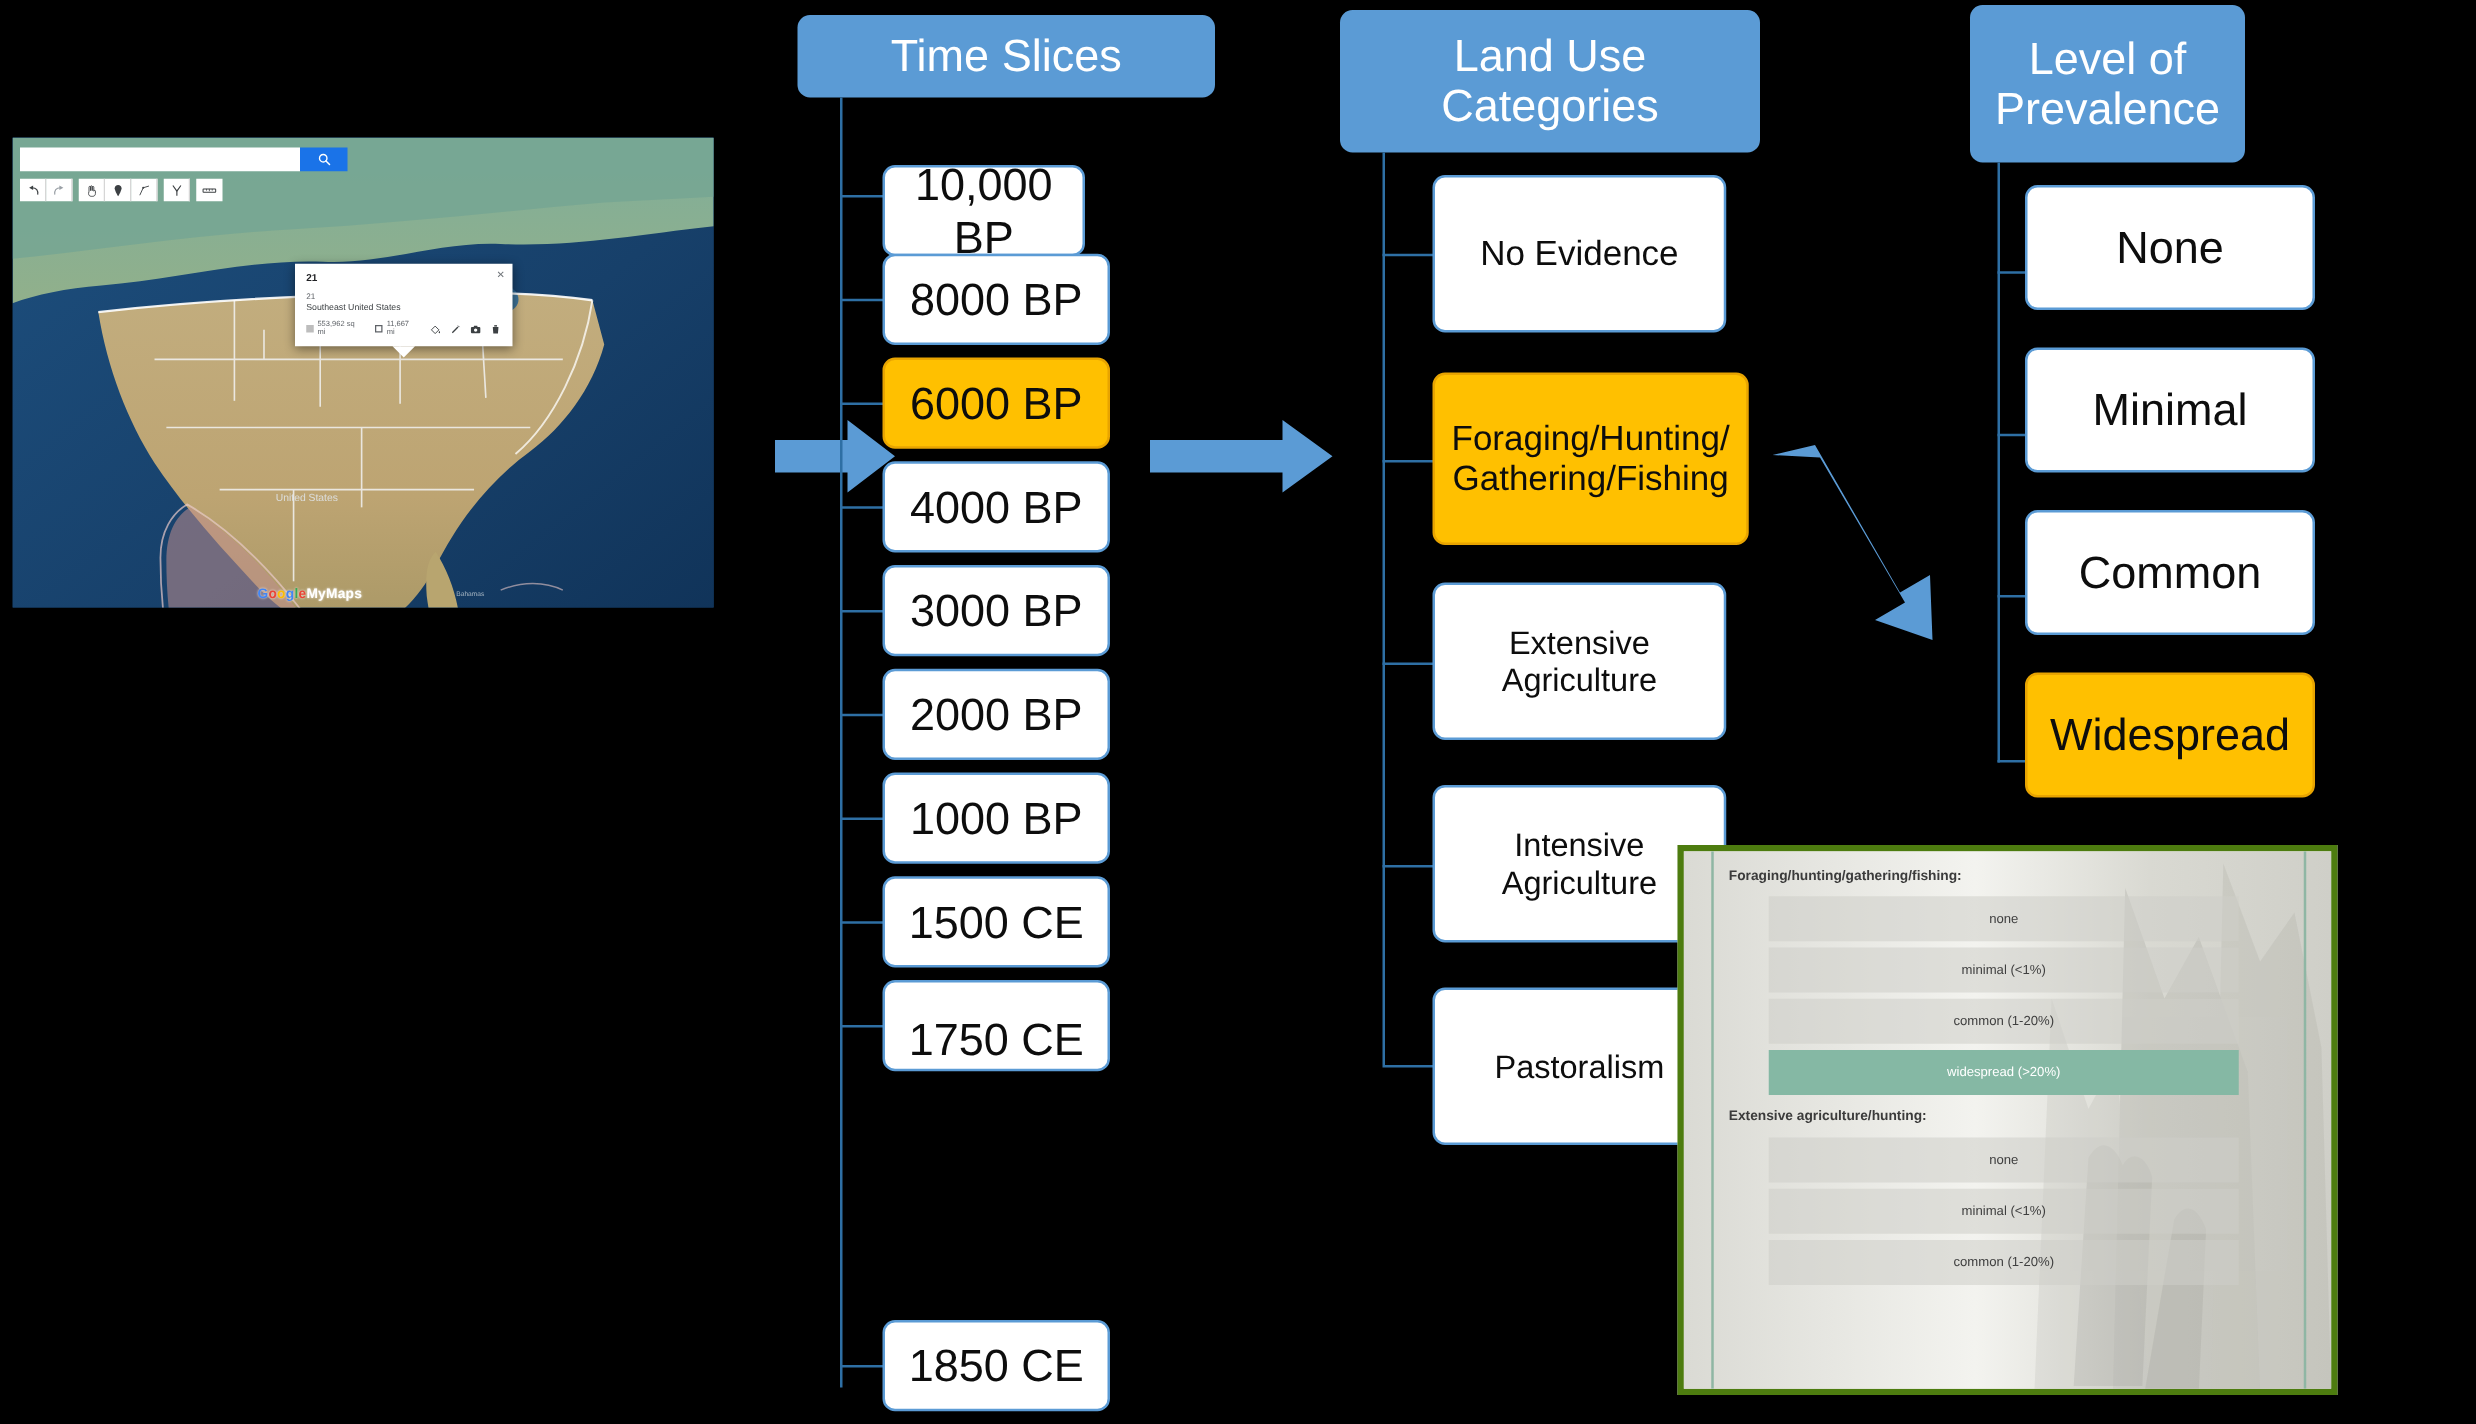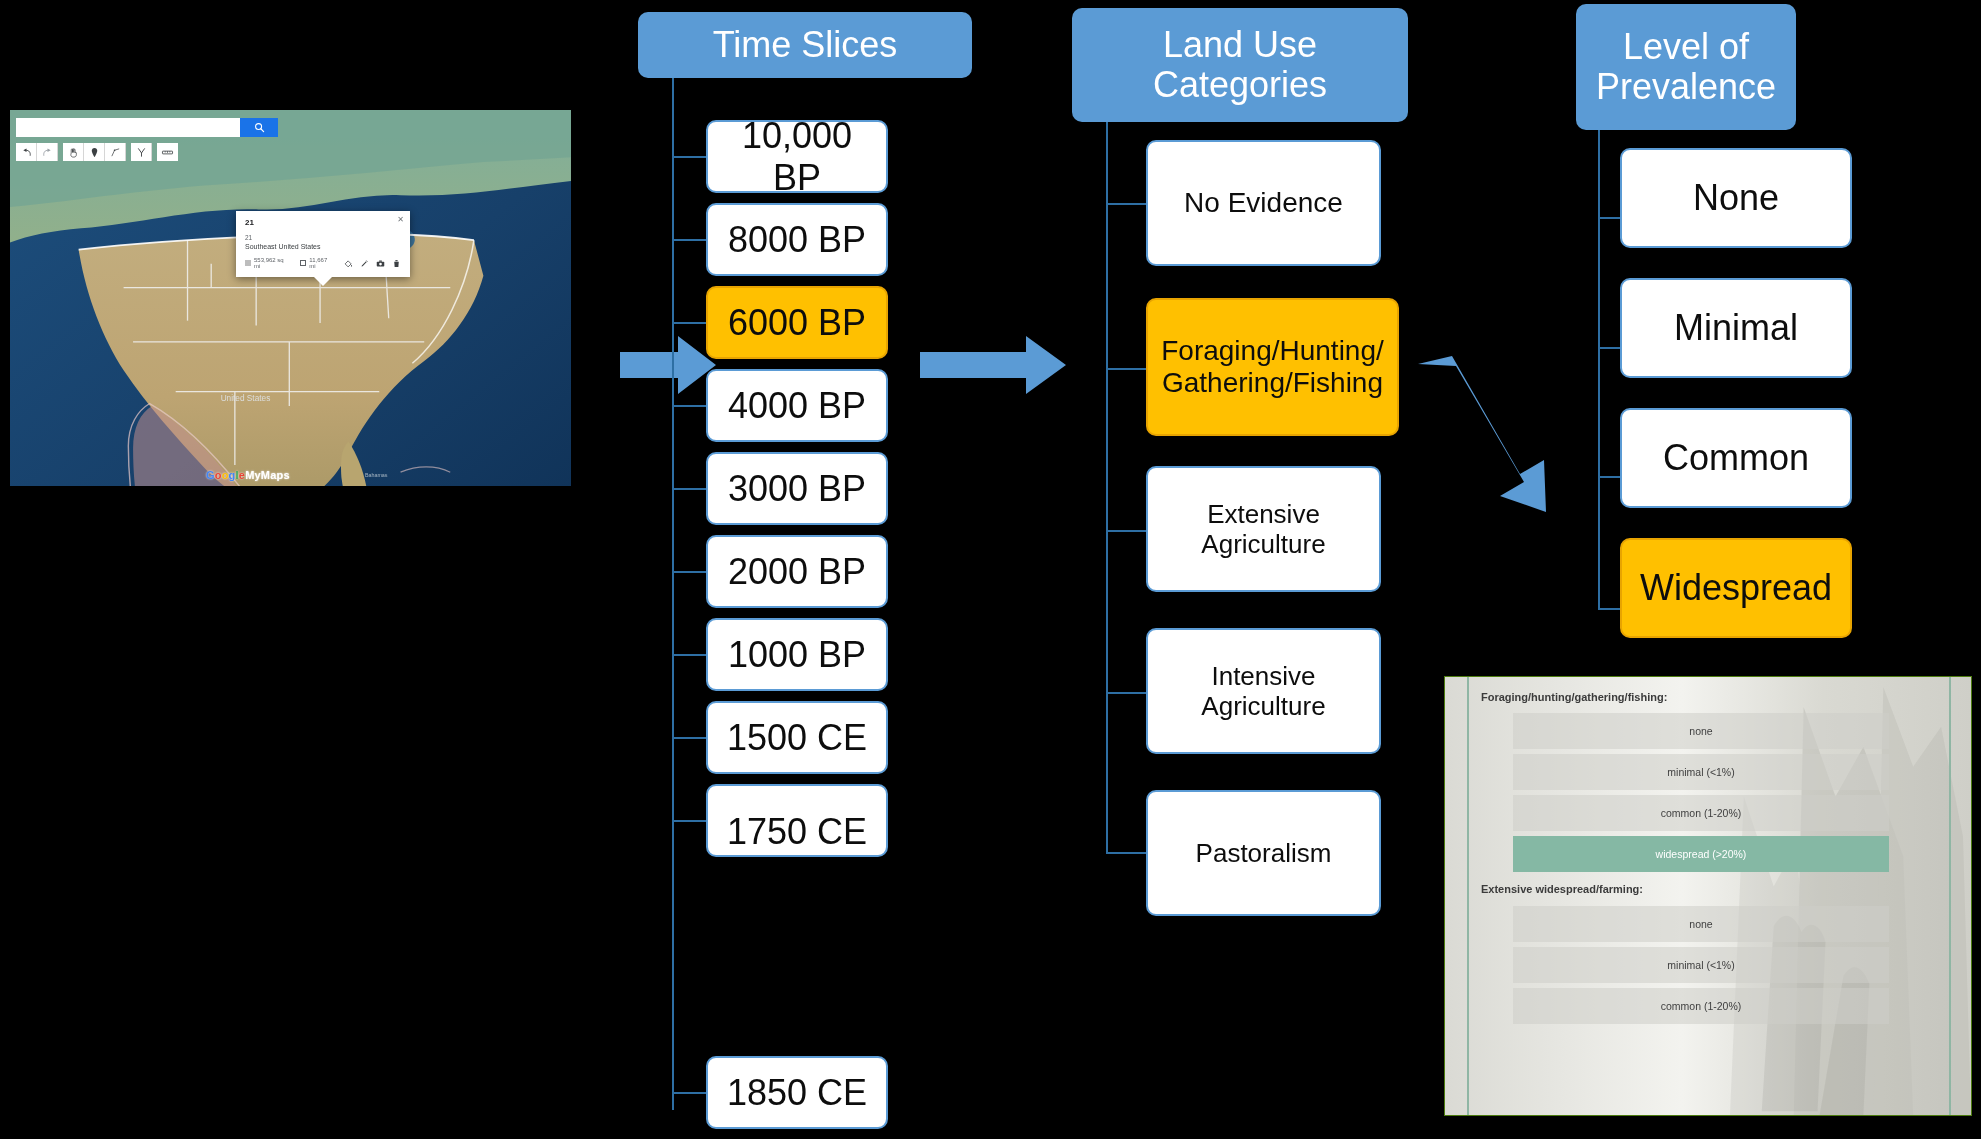--- a/index.html
+++ b/index.html
@@ -122,25 +122,25 @@
     font-size:11px; font-weight:bold; letter-spacing:.2px;
     white-space:nowrap;
   }
   .watermark span{ text-shadow: 0 0 2px rgba(255,255,255,.9); }
   .g1{color:#4285F4;} .g2{color:#EA4335;} .g3{color:#FBBC05;}
   .g4{color:#4285F4;} .g5{color:#34A853;} .g6{color:#EA4335;}
   .mm{ color:#ffffff; }
 
   
   #shot {
-    position:absolute; left:1444px; top:676px;
+    position:absolute; left:1342px; top:676px;
     width: 528px; height: 440px;
     background: #e9eae5;
     overflow:hidden;
-    border: 1px solid #4d7c0f;
+    border: 5px solid #4d7c0f;
   }
   .shotbg{ position:absolute; inset:0; }
   .shotinner{
     position:absolute; left:22px; top:0px; right:20px; bottom:0;
     border-left:2px solid #8fb6a4; border-right:2px solid #8fb6a4;
     background: transparent;
   }
   .grouplabel{
     position:absolute; font-size:11px; font-weight:bold; color:#3b3b3b;
     left:36px;
@@ -337,21 +337,21 @@
   <div class="hline" style="left:672px; top:239px;  width:35px;"></div>
   <div class="hline" style="left:672px; top:322px;  width:35px;"></div>
   <div class="hline" style="left:672px; top:405px;  width:35px;"></div>
   <div class="hline" style="left:672px; top:488px;  width:35px;"></div>
   <div class="hline" style="left:672px; top:571px;  width:35px;"></div>
   <div class="hline" style="left:672px; top:654px;  width:35px;"></div>
   <div class="hline" style="left:672px; top:737px;  width:35px;"></div>
   <div class="hline" style="left:672px; top:820px;  width:35px;"></div>
   <div class="hline" style="left:672px; top:1092px; width:35px;"></div>
 
-  <div class="node big" style="left:706px; top:120px;  width:182px; height:73px;">
+  <div class="node big" style="left:706px; top:132px;  width:162px; height:73px;">
       <span>10,000 BP</span>
     </div>
   <div class="node big" style="left:706px; top:203px;  width:182px; height:73px;">
       <span>8000 BP</span>
     </div>
   <div class="node big sel" style="left:706px; top:286px;  width:182px; height:73px;">
       <span>6000 BP</span>
     </div>
   <div class="node big" style="left:706px; top:369px;  width:182px; height:73px;">
       <span>4000 BP</span>
@@ -477,21 +477,21 @@
     <div class="optrow" style="top:77px;">
       <span>minimal (&lt;1%)</span>
       </div>
     <div class="optrow" style="top:118px;">
       <span>common (1-20%)</span>
       </div>
     <div class="optrow active" style="top:159px;">
       <span>widespread (&gt;20%)</span>
       </div>
 
-    <div class="grouplabel" style="top:206px;">Extensive widespread/farming:</div>
+    <div class="grouplabel" style="top:206px;">Extensive agriculture/hunting:</div>
     <div class="optrow" style="top:229px;">
       <span>none</span>
       </div>
     <div class="optrow" style="top:270px;">
       <span>minimal (&lt;1%)</span>
       </div>
     <div class="optrow" style="top:311px;">
       <span>common (1-20%)</span>
       </div>
   </div>

